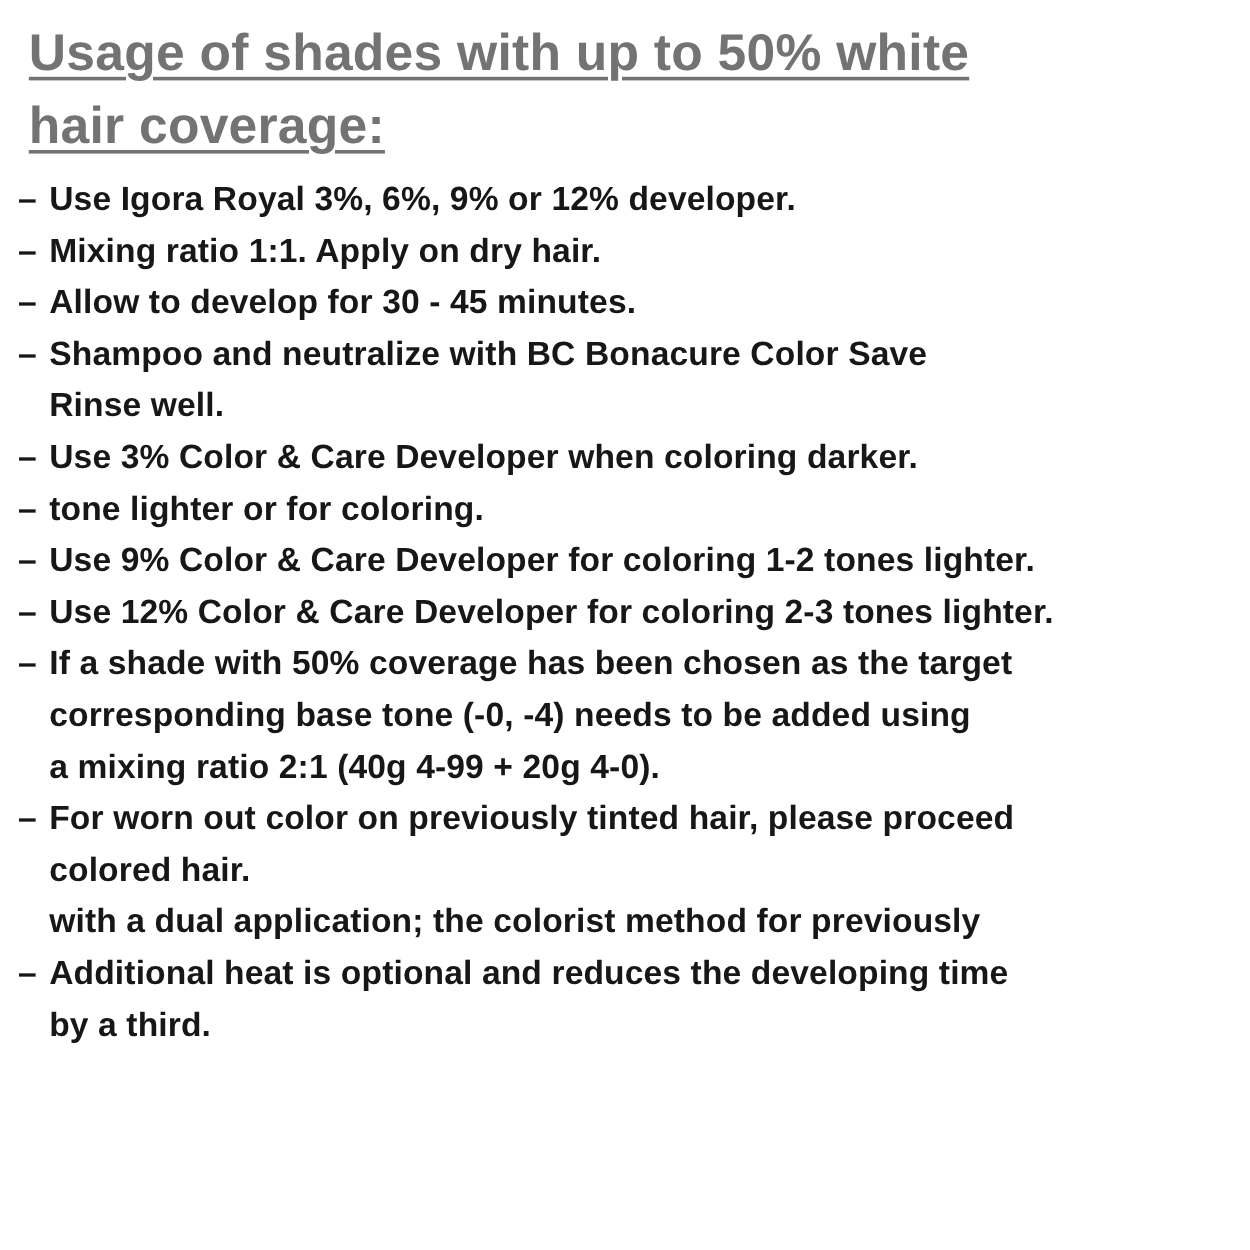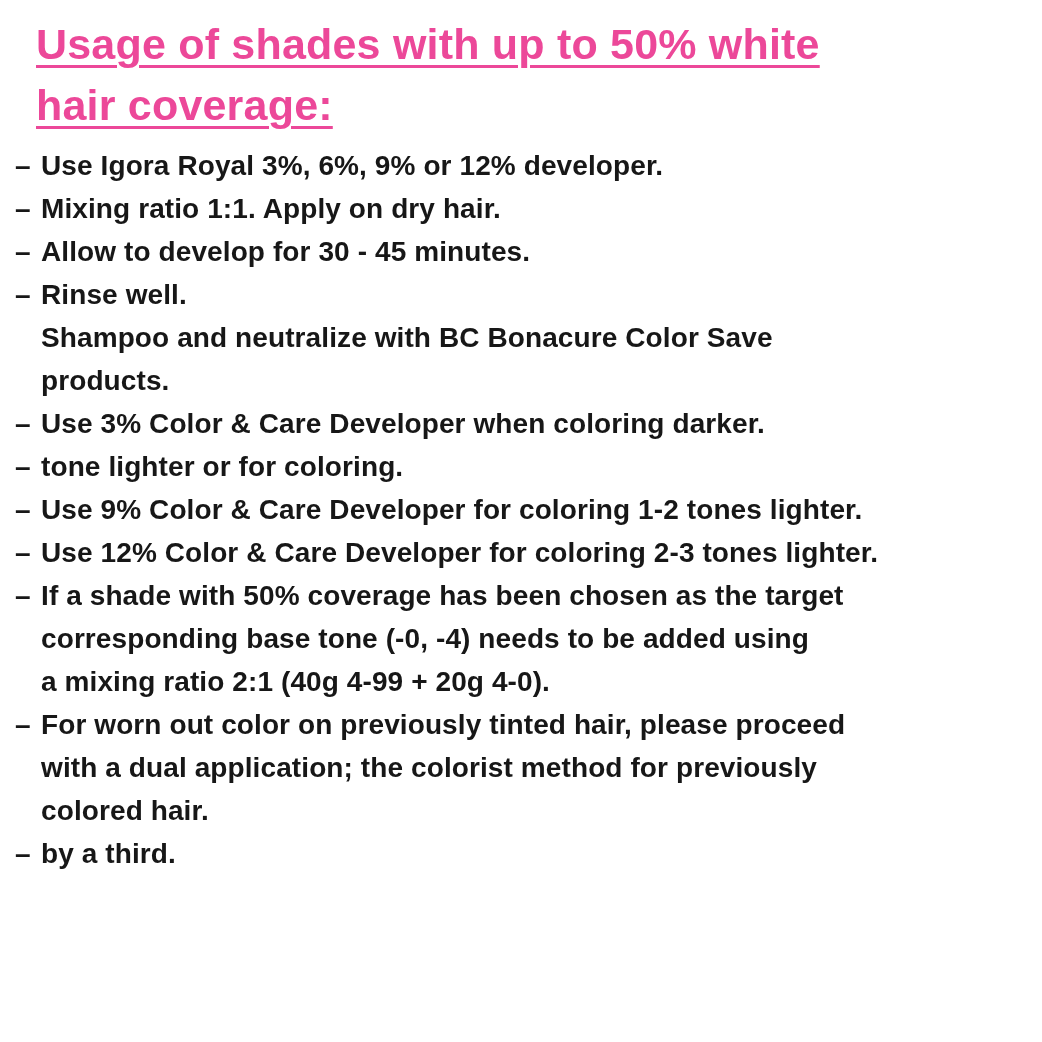--- a/index.html
+++ b/index.html
@@ -12,26 +12,26 @@
     width: 1042px;
     height: 1042px;
     background: #ffffff;
     color: #171717;
     font-family: "Liberation Sans", sans-serif;
     overflow: hidden;
     box-sizing: border-box;
   }
   .heading {
     margin: 14px 0 0 0;
-    padding-left: 36px;
+    padding-left: 24px;
     font-size: 43px;
     font-weight: 700;
     line-height: 61px;
     letter-spacing: 0.2px;
-    color: #ec4899;
+    color: #737373;
   }
   .heading-line {
     display: block;
     white-space: nowrap;
   }
   .heading-line > span {
     text-decoration: underline;
     text-decoration-thickness: 3px;
     text-underline-offset: 6px;
   }
@@ -77,23 +77,22 @@
       <li class="bullet-item">
       <span class="bullet-dash">–</span>
     <span class="bullet-line">Mixing ratio 1:1. Apply on dry hair.</span>
       </li>
       <li class="bullet-item">
       <span class="bullet-dash">–</span>
     <span class="bullet-line">Allow to develop for 30 - 45 minutes.</span>
       </li>
       <li class="bullet-item">
       <span class="bullet-dash">–</span>
-    <span class="bullet-line">Rinse well.</span>
-        <span class="bullet-line">Shampoo and neutralize with BC Bonacure Color Save</span>
-        <span class="bullet-line">products.</span>
+    <span class="bullet-line">Shampoo and neutralize with BC Bonacure Color Save</span>
+        <span class="bullet-line">Rinse well.</span>
       </li>
       <li class="bullet-item">
       <span class="bullet-dash">–</span>
     <span class="bullet-line">Use 3% Color &amp; Care Developer when coloring darker.</span>
       </li>
       <li class="bullet-item">
       <span class="bullet-dash">–</span>
         <span class="bullet-line">tone lighter or for coloring.</span>
       </li>
       <li class="bullet-item">
@@ -106,22 +105,23 @@
       </li>
       <li class="bullet-item">
       <span class="bullet-dash">–</span>
     <span class="bullet-line">If a shade with 50% coverage has been chosen as the target</span>
         <span class="bullet-line">corresponding base tone (-0, -4) needs to be added using</span>
         <span class="bullet-line">a mixing ratio 2:1 (40g 4-99 + 20g 4-0).</span>
       </li>
       <li class="bullet-item">
       <span class="bullet-dash">–</span>
     <span class="bullet-line">For worn out color on previously tinted hair, please proceed</span>
+        <span class="bullet-line">colored hair.</span>
         <span class="bullet-line">with a dual application; the colorist method for previously</span>
-        <span class="bullet-line">colored hair.</span>
       </li>
       <li class="bullet-item">
       <span class="bullet-dash">–</span>
+    <span class="bullet-line">Additional heat is optional and reduces the developing time</span>
         <span class="bullet-line">by a third.</span>
       </li>
     </ul>
 
 </div>
 
 </body></html>

